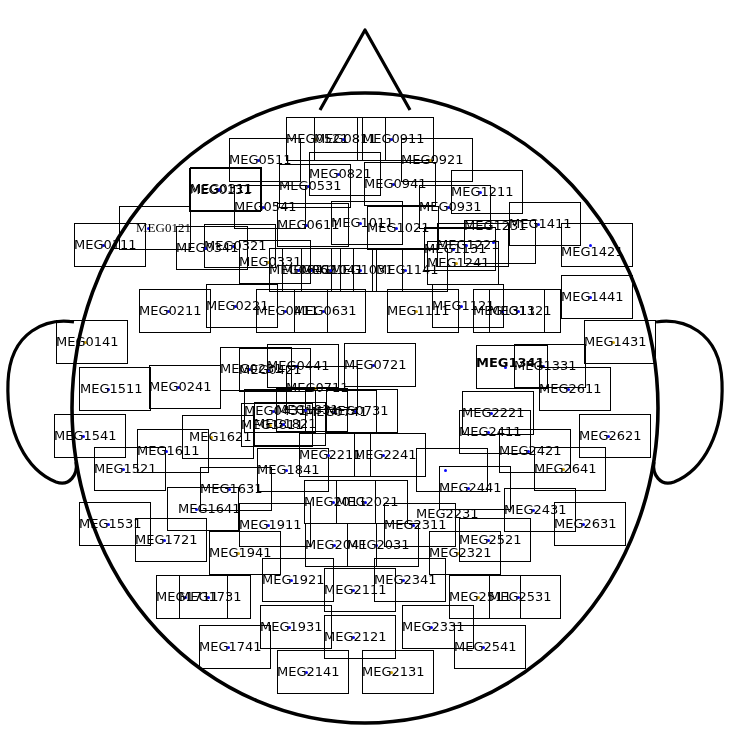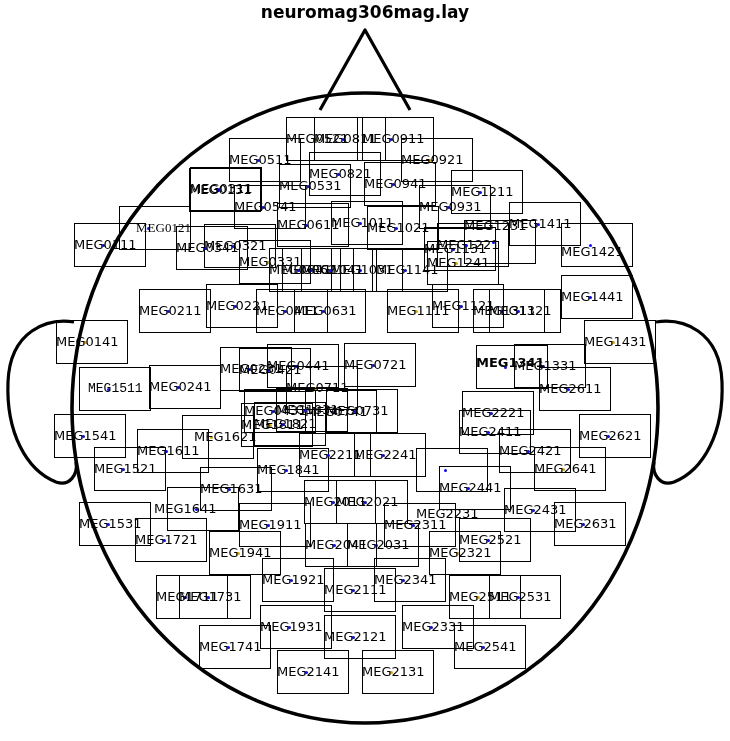--- a/index.html
+++ b/index.html
@@ -66,21 +66,20 @@
   }
   .sensor-dot.alt {
     background: #d8a800;
   }
 </style>
 </head>
 <body>
 
 <div id="layout-figure">
 
-  <div id="figure-title">neuromag306mag.lay</div>
 
   <svg id="head-svg" width="730" height="741" viewBox="0 0 730 741">
 
     <path d="M 320 110 L 365 30 L 410 110" fill="none" stroke="#000000" stroke-width="3.2" stroke-linejoin="round"></path>
 
     <path d="M 74 322 C 48 318 10 330 8 382 C 6 432 26 470 56 482 C 70 487 78 474 76 462" fill="none" stroke="#000000" stroke-width="3.2" stroke-linejoin="round"></path>
 
     <path d="M 656 322 C 682 318 720 330 722 382 C 724 432 704 470 674 482 C 660 487 652 474 654 462" fill="none" stroke="#000000" stroke-width="3.2" stroke-linejoin="round"></path>
 
     <ellipse cx="365" cy="408" rx="293" ry="315" fill="none" stroke="#000000" stroke-width="3.6"></ellipse>
@@ -244,42 +243,42 @@
       <div class="sensor-dot" style="left: 589px; top: 244px;"></div>
       <div class="sensor-label" style="left: 561px; top: 245px;">MEG1421</div>
       <div class="sensor-box" style="left: 584px; top: 320px; width: 72px; height: 44px;"></div>
       <div class="sensor-dot alt" style="left: 612px; top: 341px;"></div>
       <div class="sensor-label" style="left: 584px; top: 335px;">MEG1431</div>
       <div class="sensor-box" style="left: 561px; top: 275px; width: 72px; height: 44px;"></div>
       <div class="sensor-dot" style="left: 589px; top: 296px;"></div>
       <div class="sensor-label" style="left: 561px; top: 290px;">MEG1441</div>
       <div class="sensor-box" style="left: 79px; top: 367px; width: 72px; height: 44px;"></div>
       <div class="sensor-dot" style="left: 107px; top: 388px;"></div>
-      <div class="sensor-label" style="left: 88px; top: 382px; font-family: Liberation Mono, monospace;">MEG1511</div>
+      <div class="sensor-label" style="left: 80px; top: 382px;">MEG1511</div>
       <div class="sensor-box" style="left: 94px; top: 447px; width: 72px; height: 44px;"></div>
       <div class="sensor-dot" style="left: 122px; top: 468px;"></div>
       <div class="sensor-label" style="left: 94px; top: 462px;">MEG1521</div>
       <div class="sensor-box" style="left: 79px; top: 502px; width: 72px; height: 44px;"></div>
       <div class="sensor-dot" style="left: 107px; top: 523px;"></div>
       <div class="sensor-label" style="left: 79px; top: 517px;">MEG1531</div>
       <div class="sensor-box" style="left: 54px; top: 414px; width: 72px; height: 44px;"></div>
       <div class="sensor-dot" style="left: 82px; top: 435px;"></div>
       <div class="sensor-label" style="left: 54px; top: 429px;">MEG1541</div>
       <div class="sensor-box" style="left: 137px; top: 429px; width: 72px; height: 44px;"></div>
       <div class="sensor-dot" style="left: 165px; top: 450px;"></div>
       <div class="sensor-label" style="left: 137px; top: 444px;">MEG1611</div>
       <div class="sensor-box" style="left: 182px; top: 415px; width: 72px; height: 44px;"></div>
       <div class="sensor-dot alt" style="left: 210px; top: 436px;"></div>
-      <div class="sensor-label" style="left: 194px; top: 430px;">MEG1621</div>
+      <div class="sensor-label" style="left: 182px; top: 430px; padding-left: 7px;">MEG1621</div>
       <div class="sensor-box" style="left: 200px; top: 467px; width: 72px; height: 44px;"></div>
       <div class="sensor-dot" style="left: 228px; top: 488px;"></div>
       <div class="sensor-label" style="left: 200px; top: 482px;">MEG1631</div>
       <div class="sensor-box" style="left: 167px; top: 487px; width: 72px; height: 44px;"></div>
       <div class="sensor-dot" style="left: 195px; top: 508px;"></div>
-      <div class="sensor-label" style="left: 154px; top: 502px;">MEG1641</div>
+      <div class="sensor-label" style="left: 178px; top: 502px;">MEG1641</div>
       <div class="sensor-box" style="left: 156px; top: 575px; width: 72px; height: 44px;"></div>
       <div class="sensor-dot" style="left: 184px; top: 596px;"></div>
       <div class="sensor-label" style="left: 156px; top: 590px;">MEG1711</div>
       <div class="sensor-box" style="left: 135px; top: 518px; width: 72px; height: 44px;"></div>
       <div class="sensor-dot" style="left: 163px; top: 539px;"></div>
       <div class="sensor-label" style="left: 135px; top: 533px;">MEG1721</div>
       <div class="sensor-box" style="left: 179px; top: 575px; width: 72px; height: 44px;"></div>
       <div class="sensor-dot" style="left: 207px; top: 596px;"></div>
       <div class="sensor-label" style="left: 179px; top: 590px;">MEG1731</div>
       <div class="sensor-box" style="left: 199px; top: 625px; width: 72px; height: 44px;"></div>

